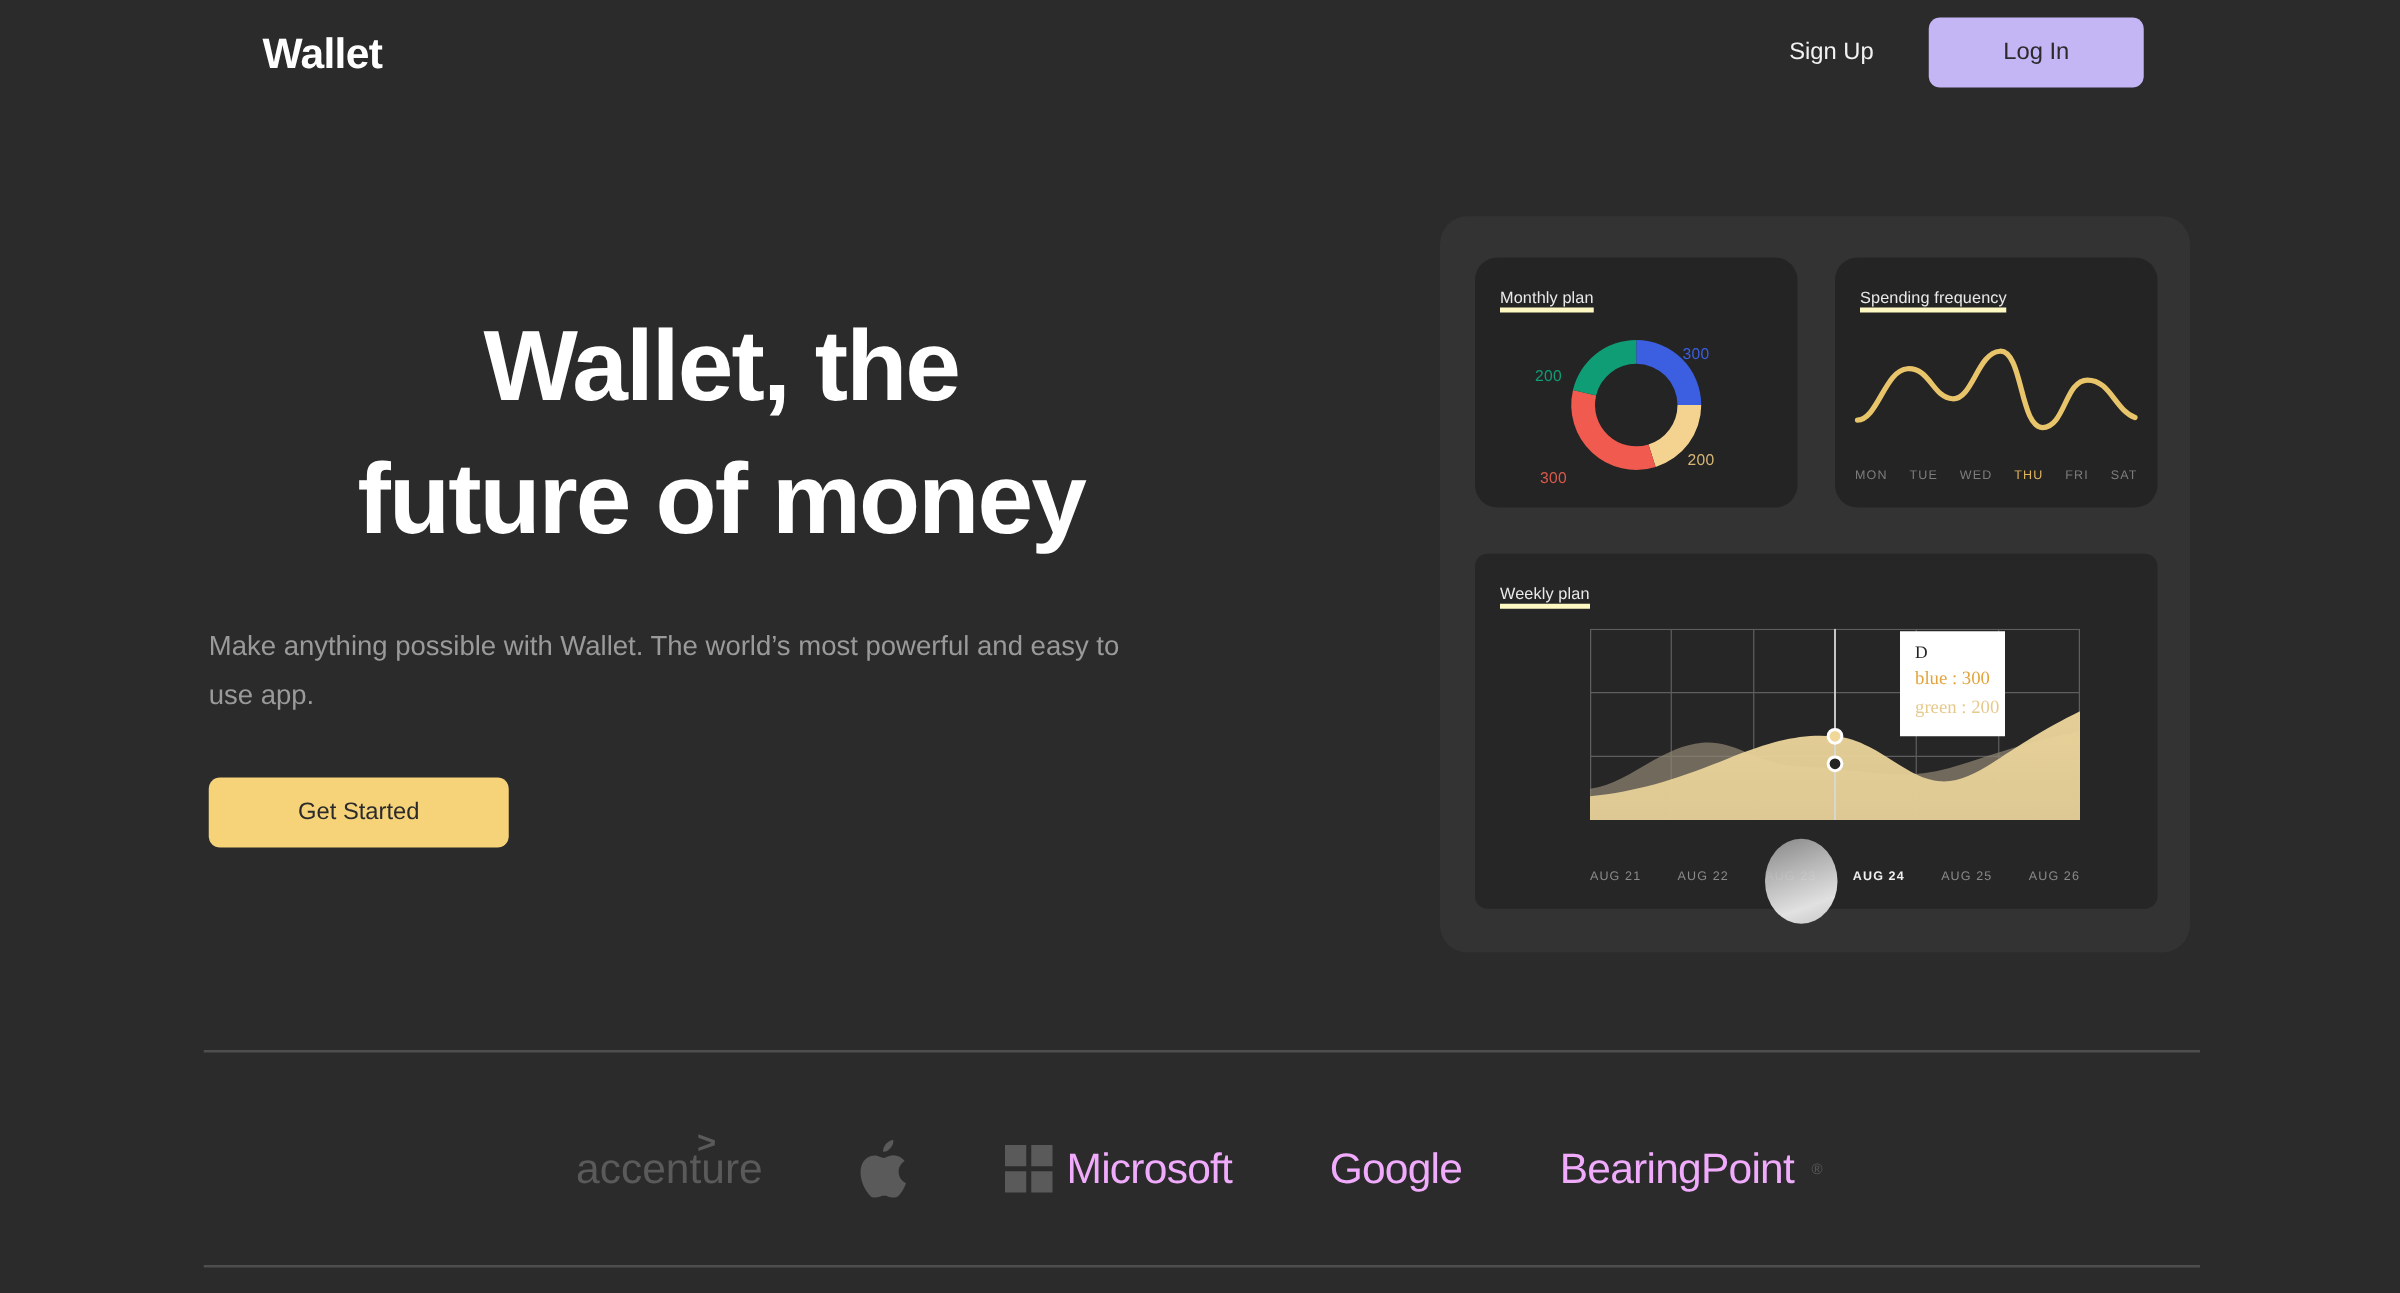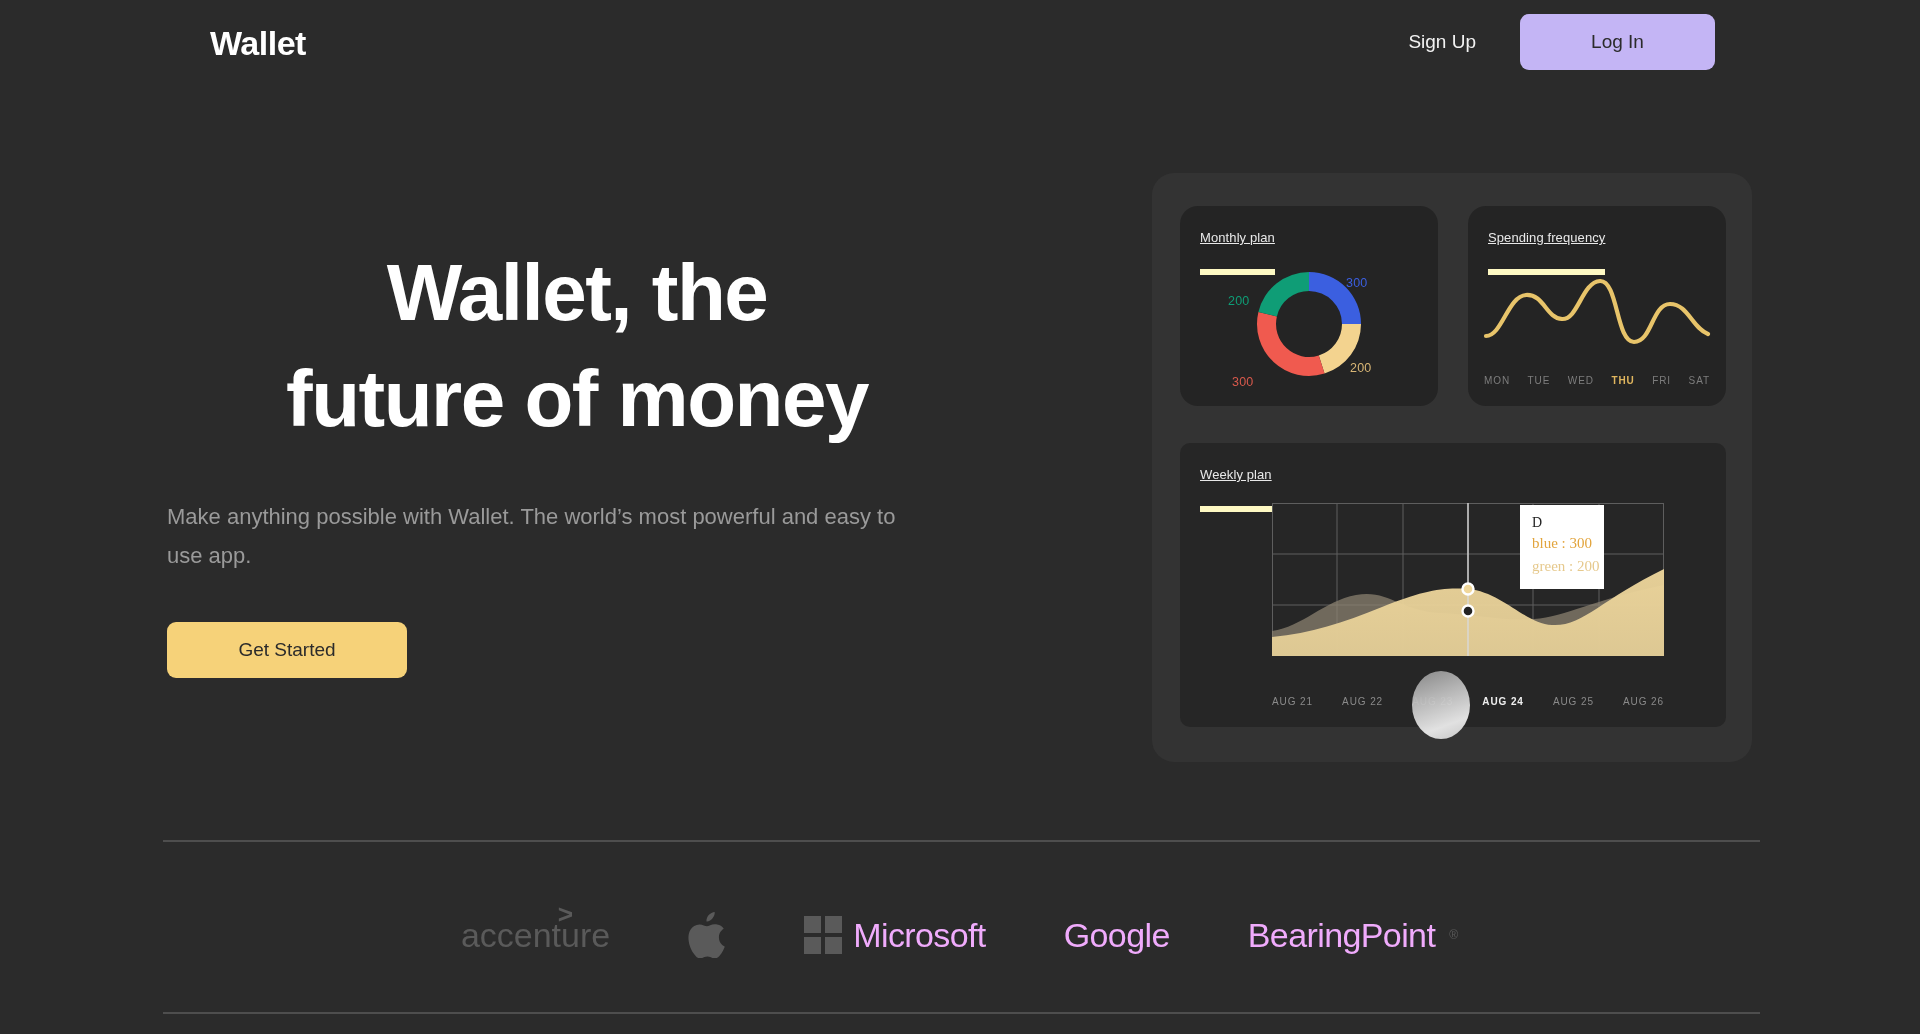--- a/index.html
+++ b/index.html
@@ -19,21 +19,21 @@
     font-size:34px; font-weight:bold; color:#ffffff; letter-spacing:-0.5px;text-align:right;
   }
   .nav-right { position:absolute; right:205px; top:14px; display:flex; align-items:center; gap:40px; }
   .signup-link {
     font-size:19px; color:#f2f2f2; text-decoration:none;
     padding:6px 4px; cursor:pointer; white-space:nowrap;
   }
   .login-btn {
     background:#c4b5f5; color:#2b2b2b;
     font-size:19px; border:none; border-radius:9px;
-    width:195px; height:56px; cursor:pointer;
+    width:172px; height:56px; cursor:pointer;
     font-family:"Liberation Sans", sans-serif;
   }
 
   
   .hero { position:absolute; left:167px; top:240px; width:820px; }
   .hero h1 {
     font-size:80px; line-height:1.33; font-weight:bold;
     color:#ffffff; letter-spacing:-1.5px;text-align:center;
   }
   .hero p {
@@ -56,40 +56,40 @@
   }
   .card {
     position:absolute; background:#242424; border-radius:18px;
   }
   .card-monthly  { left:28px;  top:33px; width:258px; height:200px; }
   .card-spend    { left:316px; top:33px; width:258px; height:200px; }
   .card-weekly   { left:28px;  top:270px; width:546px; height:284px; background:#262626; border-radius:10px; }
 
   .card-title {
     position:absolute; left:20px; top:24px;
-    font-size:13px; color:#e9e9e9; padding-bottom:24px;
-    border-bottom:6px solid #fef9c3; letter-spacing:0.1px;text-decoration:underline;
+    font-size:13px; color:#e9e9e9; padding-bottom:1px;
+    border-bottom:4px solid #fef9c3; letter-spacing:0.1px;
   }
   .card-weekly .card-title { left:20px; top:24px; font-size:13px; }
 
   
   .donut-wrap { position:absolute; left:0; top:38px; width:258px; height:160px; }
   .dlabel { position:absolute; font-size:12.5px; letter-spacing:0.2px; }
   .dlabel.blue  { color:#3b5fe0; left:166px; top:32px; }
   .dlabel.green { color:#0f9d76; left:48px;  top:50px; }
   .dlabel.tan   { color:#d8b675; left:170px; top:117px; }
   .dlabel.red   { color:#d8594c; left:52px;  top:131px; }
 
   
   .days {
     position:absolute; left:16px; bottom:20px; width:226px;
     display:flex; justify-content:space-between;
   }
   .day { font-size:10px; color:#7d7d7d; letter-spacing:0.9px; }
-  .day.active { color:#e0b65e; font-weight:bold; }
+  .day.active { color:#e0b65e; font-weight:normal; }
 
   
   .weeks {
     position:absolute; left:92px; bottom:20px; width:392px;
     display:flex; justify-content:space-between;
   }
   .week { font-size:10px; color:#8a8a8a; letter-spacing:0.9px; }
   .week.active { color:#efefef; font-weight:bold; }
 
   .tooltip {

